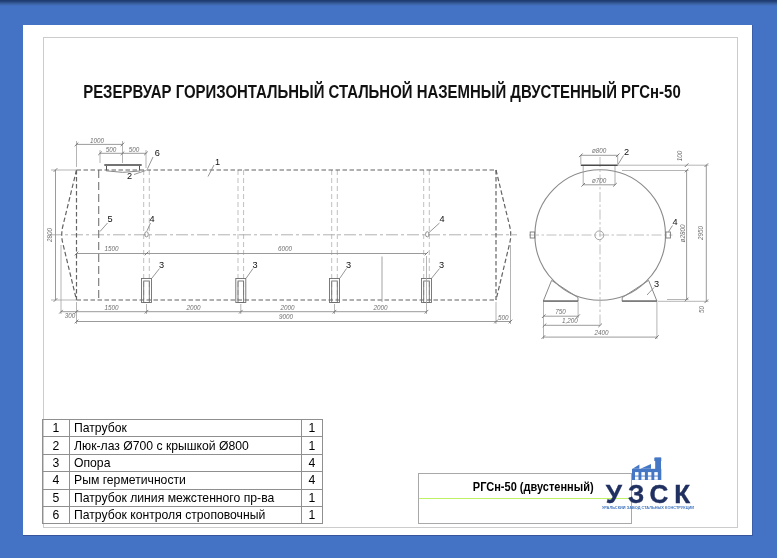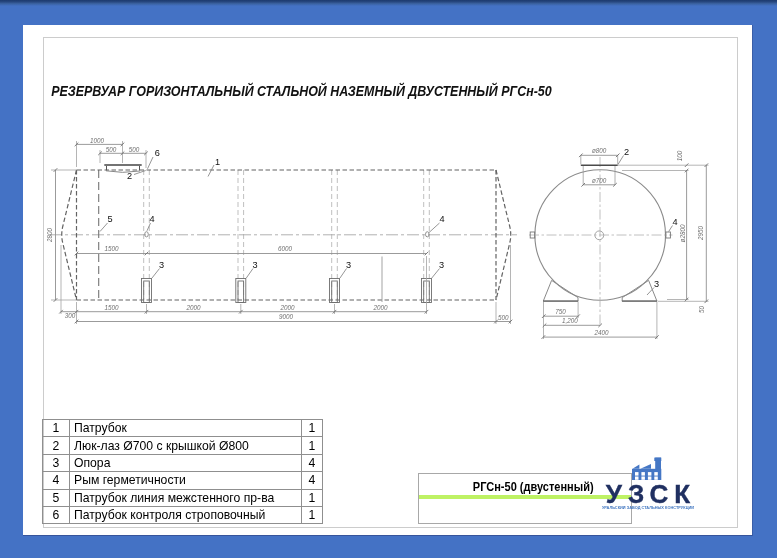--- a/index.html
+++ b/index.html
@@ -2,34 +2,34 @@
 <html><head>
 <meta charset="utf-8">
 <style>
   html,body{margin:0;padding:0;}
   #stage{position:relative;width:777px;height:558px;background:#4472c5;overflow:hidden;
          font-family:"Liberation Sans",sans-serif;}
   #topstrip{position:absolute;left:0;top:0;width:777px;height:6px;background:linear-gradient(to bottom,#1c3a6e 0%,#27477f 30%,#3a619f 60%,#4472c5 100%);}
   #page{position:absolute;left:23px;top:25px;width:729px;height:510px;background:#ffffff;
         border-bottom:1px solid #36549b;border-right:1px solid #3a5ea8;}
   #inframe{position:absolute;left:43px;top:37px;width:693px;height:489px;border:1px solid #cccccc;}
-  #dtitle{position:absolute;left:0;top:82px;width:763px;text-align:left;
-          font-size:15px;font-weight:bold;color:#111;font-style:italic;}
+  #dtitle{position:absolute;left:0;top:82px;width:763px;text-align:center;
+          font-size:18px;font-weight:bold;color:#111;}
   #dtitle span{display:inline-block;transform:scaleX(0.83);transform-origin:50% 50%;white-space:nowrap;}
   svg{position:absolute;left:0;top:0;}
   
   .tbl{position:absolute;left:42px;top:419px;border-collapse:collapse;}
   .tbl td{border:1px solid #8f8f8f;font-size:12.2px;color:#000;padding:0;height:16.4px;
           vertical-align:middle;}
   .tbl td.n{width:26px;text-align:center;}
   .tbl td.d{width:227px;text-align:left;padding-left:4px;}
   .tbl td.q{width:20px;text-align:center;}
   
   #tblock{position:absolute;left:418px;top:473px;width:214px;height:51px;border:1px solid #a8a8a8;box-sizing:border-box;}
-  #tblock .r1{height:25px;line-height:25px;text-align:center;font-size:12.8px;font-weight:bold;color:#000;border-bottom:4px solid #bef264;box-sizing:border-box;}
+  #tblock .r1{height:25px;line-height:25px;text-align:center;font-size:12.8px;font-weight:bold;color:#000;border-bottom:1px solid #bef264;box-sizing:border-box;}
   #tblock .r2{height:25px;line-height:25px;text-align:center;font-size:12.8px;color:#000;}
   
   #logo{position:absolute;left:594px;top:450px;width:108px;height:65px;}
   #uzsk{position:absolute;left:0px;top:31px;width:108px;text-align:center;font-size:26px;line-height:26px;
         font-weight:bold;color:#203061;letter-spacing:6px;text-indent:6px;-webkit-text-stroke:0.4px #203061;}
   #uzsk-sub{position:absolute;left:-20px;top:55px;width:148px;text-align:center;font-size:3.9px;
         font-weight:bold;color:#4076c0;letter-spacing:0px;white-space:nowrap;}
 </style>
 </head>
 <body>

